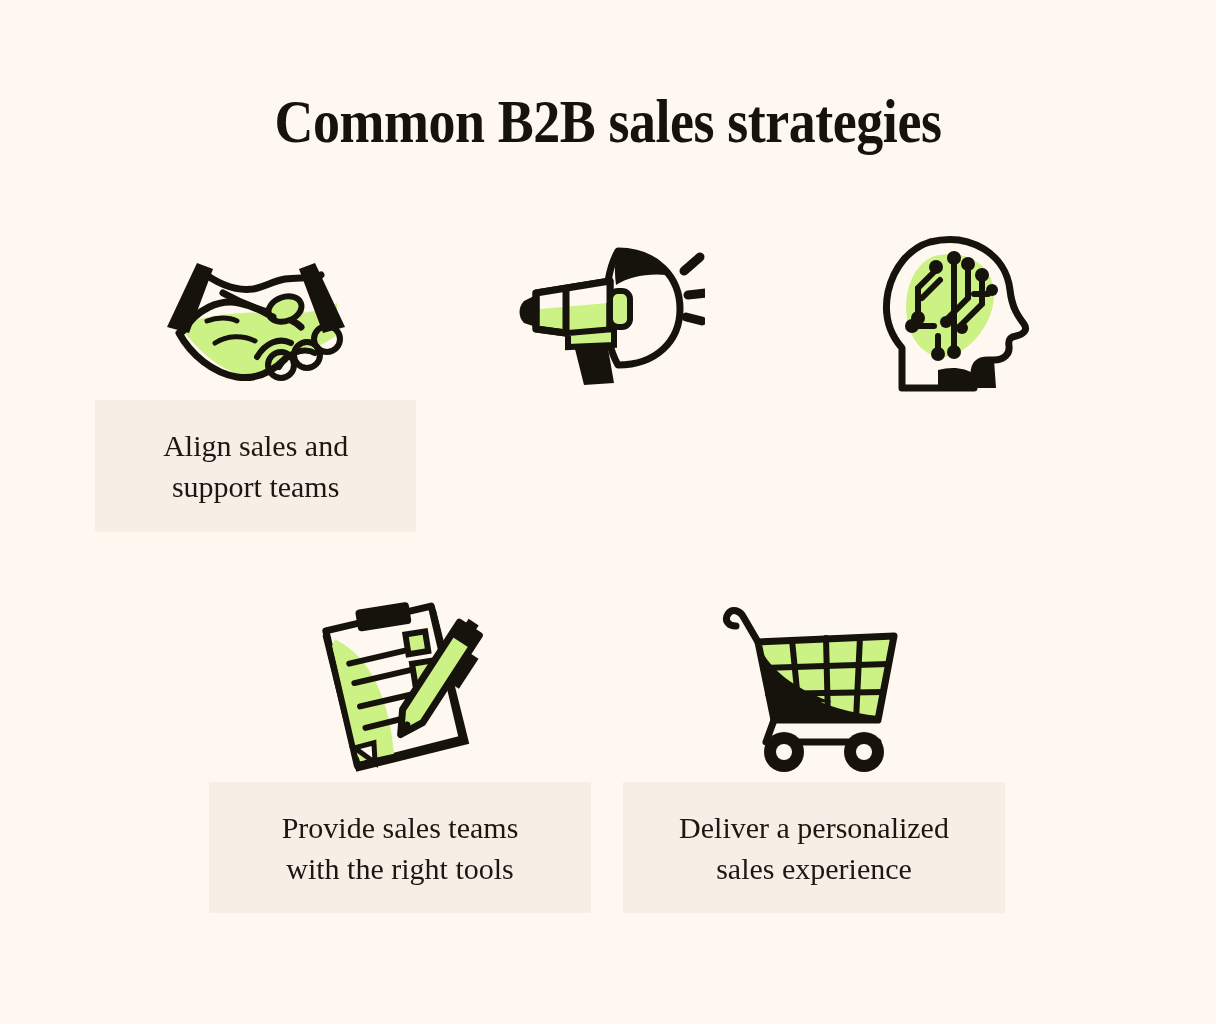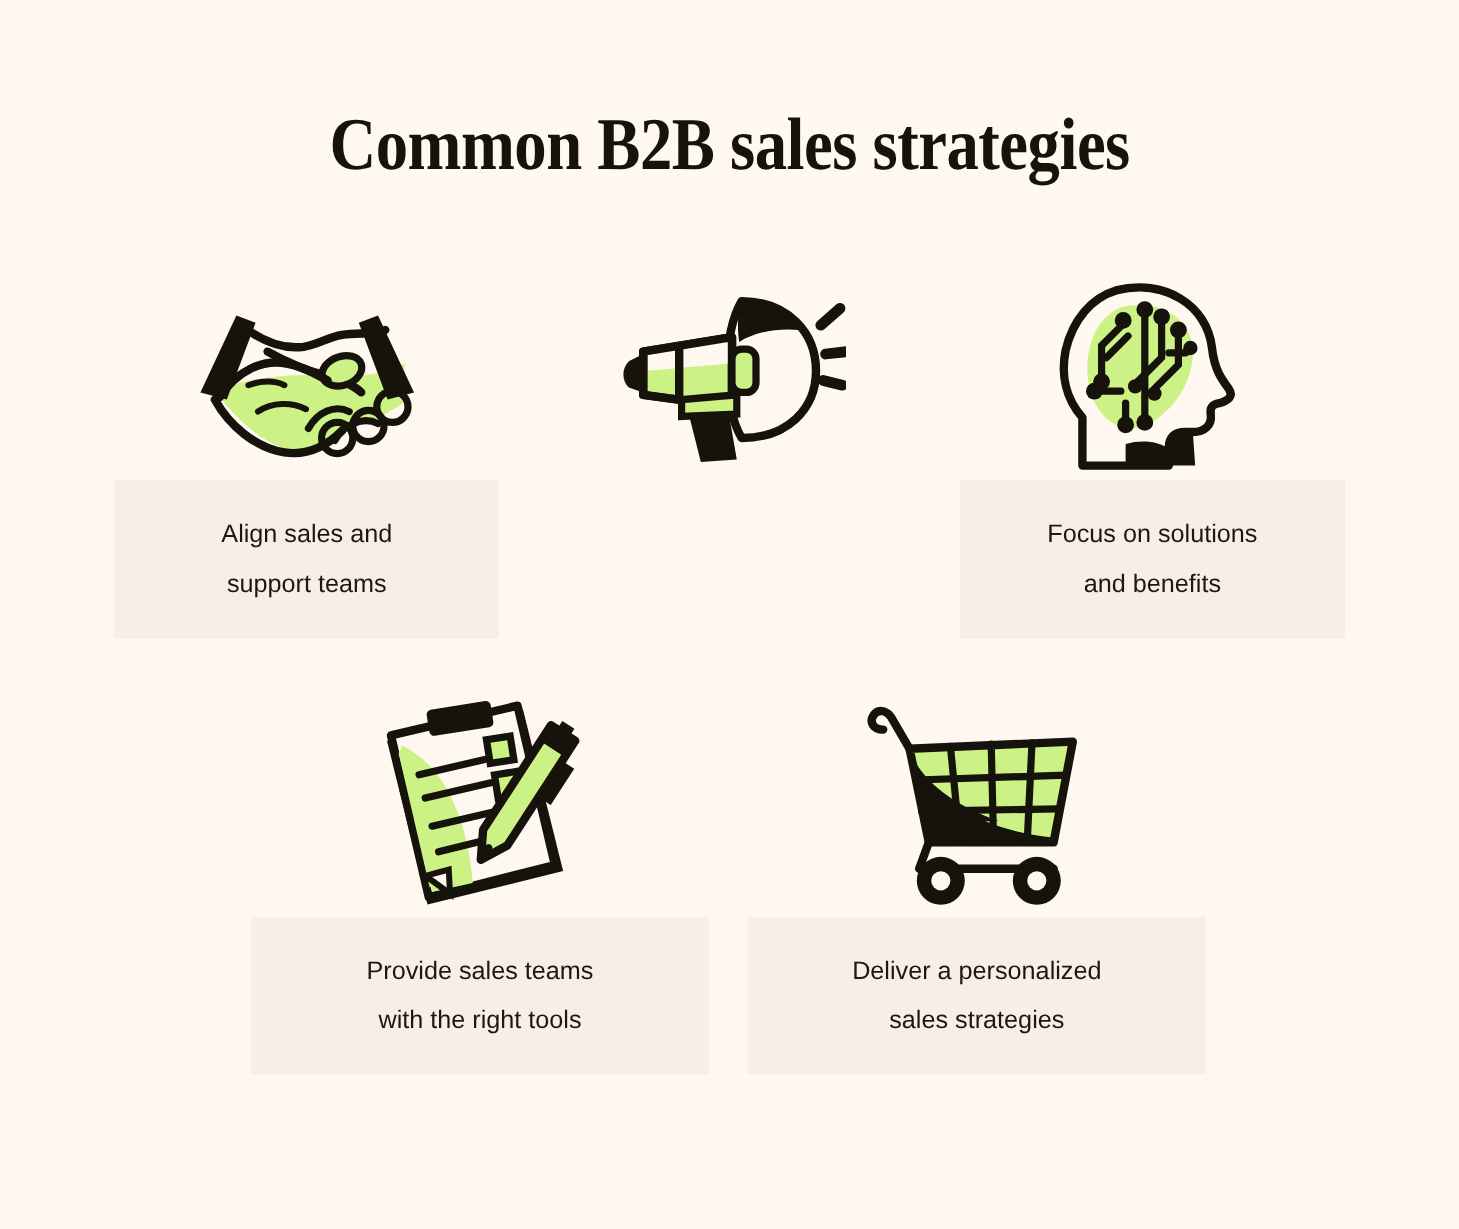--- a/index.html
+++ b/index.html
@@ -36,21 +36,21 @@
     transform-origin: center center;
     white-space: nowrap;
   }
 
   
   .row {
     position: absolute;
     display: flex;
   }
   .row-1 { top: 225px; left: 95px; width: 1026px; }
-  .row-2 { top: 579px; left: 209px; width: 796px; }
+  .row-2 { top: 597px; left: 209px; width: 796px; }
 
   .cell {
     display: flex;
     flex-direction: column;
     align-items: center;
   }
   .row-1 .cell { width: 322px; margin-right: 31px; }
   .row-1 .cell:last-child { margin-right: 0; }
   .row-2 .cell { width: 382px; margin-right: 32px; }
   .row-2 .cell:last-child { margin-right: 0; }
@@ -70,22 +70,22 @@
     box-sizing: border-box;
     display: flex;
     align-items: center;
     justify-content: center;
     text-align: center;
   }
   .row-1 .label-card { height: 132px; }
   .row-2 .label-card { height: 131px; }
 
   .label-text {
-    font-family: Liberation Sans, sans-serif;
-    font-size: 21px;
+    font-family: Liberation Serif, serif;
+    font-size: 30px;
     line-height: 41px;
     color: #1B1712;
     font-weight: 400;
     white-space: pre-line;
     padding: 0 10px;
   }
 </style>
 </head>
 <body>
 
@@ -198,24 +198,20 @@
             <circle cx="114" cy="62" r="6"></circle>
             <circle cx="34" cy="98" r="7"></circle>
             <circle cx="40" cy="90" r="7"></circle>
             <circle cx="60" cy="126" r="7"></circle>
             <circle cx="76" cy="124" r="7"></circle>
             <circle cx="68" cy="94" r="6"></circle>
             <circle cx="84" cy="100" r="6"></circle>
           </g>
         </svg>
       </div>
-      <div class="label-card">
-        <div class="label-text">Focus on solutions
-and benefits</div>
-      </div>
     </div>
   </div>
 
   <div class="row row-2">
 
     <div class="cell">
       <div class="icon-wrap">
         <svg width="180" height="175" viewBox="0 0 180 175" aria-hidden="true">
           <g transform="rotate(-9 90 88)">
 
@@ -281,18 +277,18 @@
           <path d="M52 116 L44 138 L156 138" fill="none" stroke="#16120C" stroke-width="7" stroke-linecap="round" stroke-linejoin="round"></path>
 
           <circle cx="62" cy="148" r="20" fill="#16120C"></circle>
           <circle cx="62" cy="148" r="8" fill="#FEF8F0"></circle>
           <circle cx="142" cy="148" r="20" fill="#16120C"></circle>
           <circle cx="142" cy="148" r="8" fill="#FEF8F0"></circle>
         </svg>
       </div>
       <div class="label-card">
         <div class="label-text">Deliver a personalized
-sales strategies</div>
+sales experience</div>
       </div>
     </div>
   </div>
 
 </div>
 
 </body></html>

